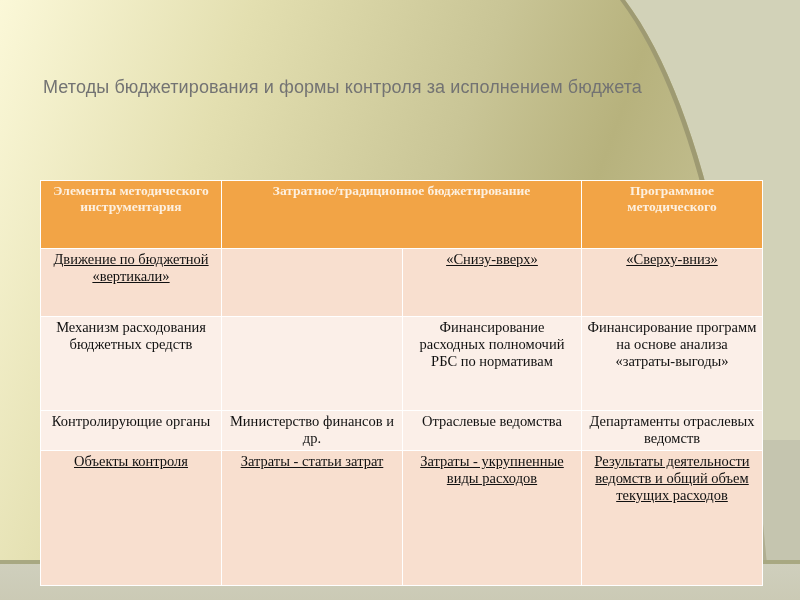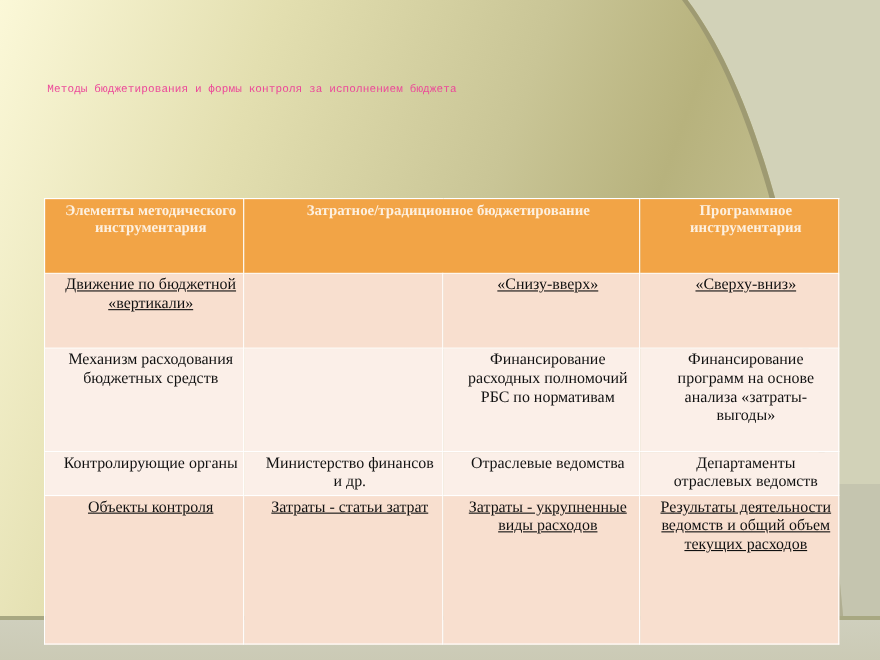--- a/index.html
+++ b/index.html
@@ -23,31 +23,31 @@
     background: linear-gradient(180deg,#a8a882 0px,#a8a882 4px,#cfcfbd 4px,#cbcab5 100%);
   }
   .diag {
     position:absolute; left:640px; top:440px; width:200px; height:160px;
     background:#bdbda8;
     clip-path: polygon(60% 0, 100% 0, 100% 100%, 20% 100%);
     opacity:0.6;
   }
   .title {
     position:absolute; left:43px; top:77px;
-    font-family:Liberation Mono, monospace; font-size:10px; color:#ec4899;
+    font-family:Liberation Sans, sans-serif; font-size:18px; color:#737373;
     letter-spacing:0.1px;
   }
   table {
     position:absolute; left:40px; top:180px; width:722px; height:406px;
     border-collapse:collapse; table-layout:fixed;
     border:1.5px solid #fff;
   }
   td, th {
     border:1.5px solid #fff; vertical-align:top; text-align:center;
-    font-size:14.5px; line-height:17px; color:#111; padding:2px 4px 0 16px;
+    font-size:14.5px; line-height:17px; color:#111; padding:2px 4px 0 4px;
   }
   th {
     background:#f2a446; color:#fdf0e0; font-weight:bold; font-size:13.5px; line-height:16px;
     height:60px; padding-top:2px;
   }
   tr.odd td { background:#f8dfcf;text-decoration:underline; }
   tr.even td { background:#fbefe8;margin-left:16px; }
 </style>
 </head>
 <body>
@@ -63,21 +63,21 @@
   <colgroup>
     <col style="width:181px">
       <col style="width:181px">
       <col style="width:179px">
       <col style="width:181px">
   </colgroup>
   <tbody>
       <tr>
     <th>Элементы методического инструментария</th>
     <th colspan="2">Затратное/традиционное бюджетирование</th>
-    <th>Программное инструментария</th>
+    <th>Программное методического</th>
   </tr>
   <tr class="odd" style="height:63px">
     <td>Движение по бюджетной «вертикали»</td>
     <td></td>
     <td>«Снизу-вверх»</td>
     <td>«Сверху-вниз»</td>
   </tr>
   <tr class="even" style="height:87px">
     <td>Механизм расходования бюджетных средств</td>
     <td></td>

